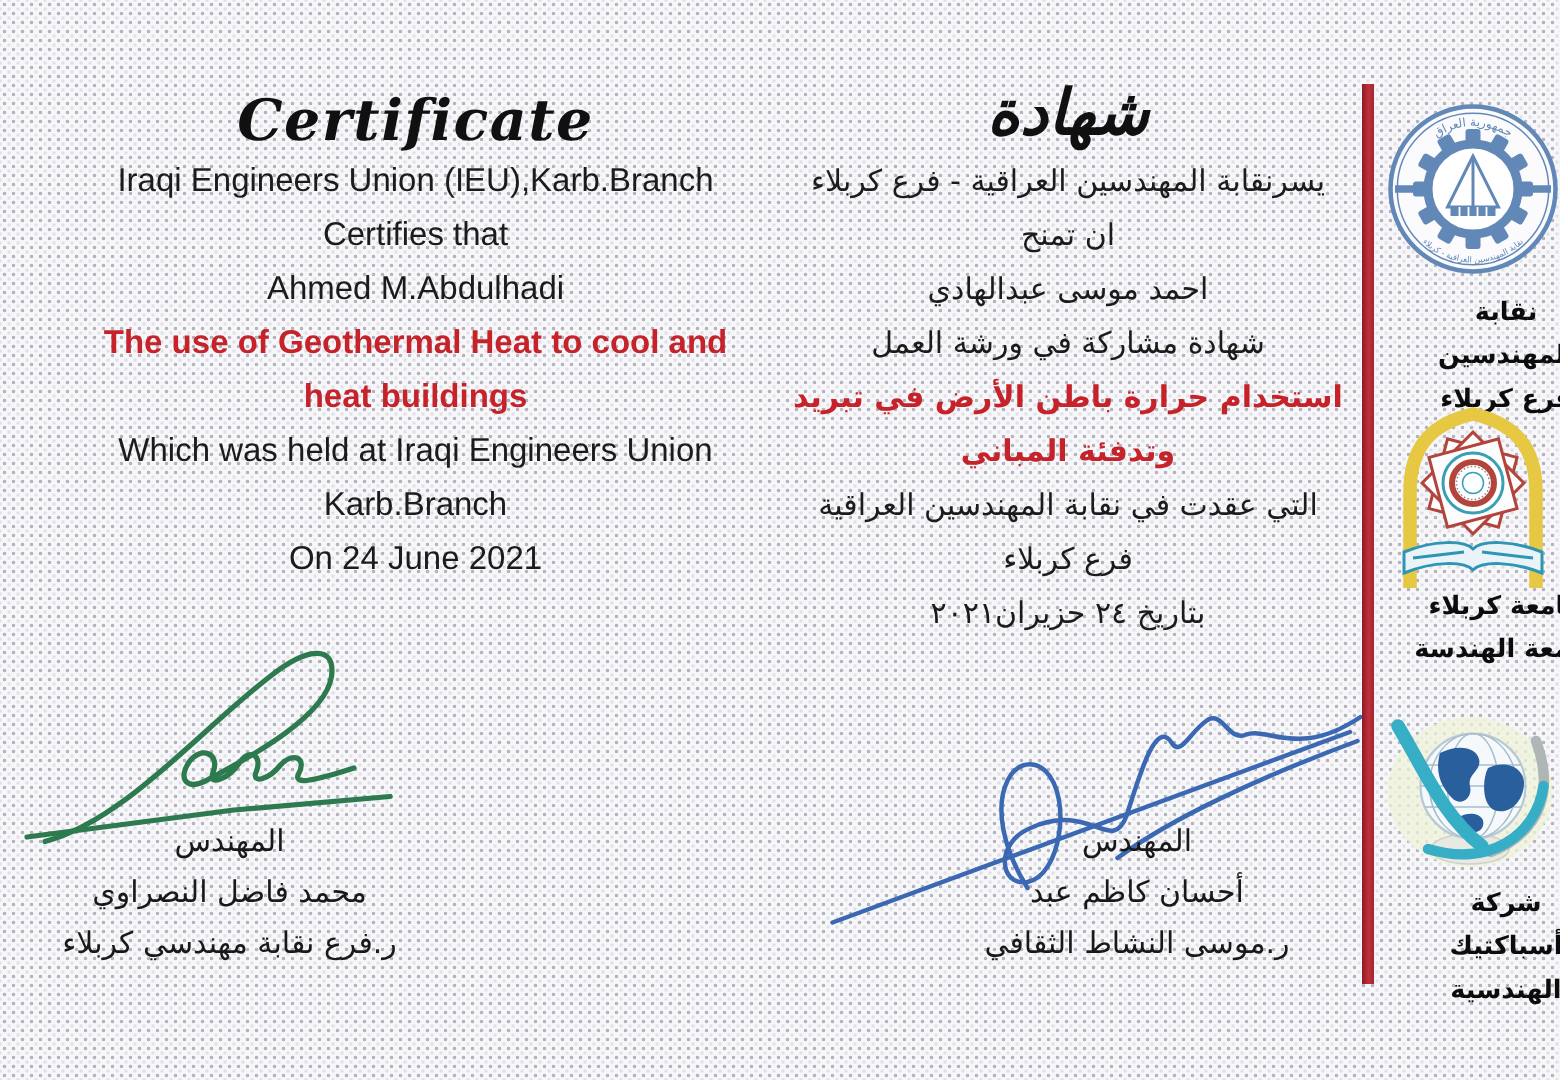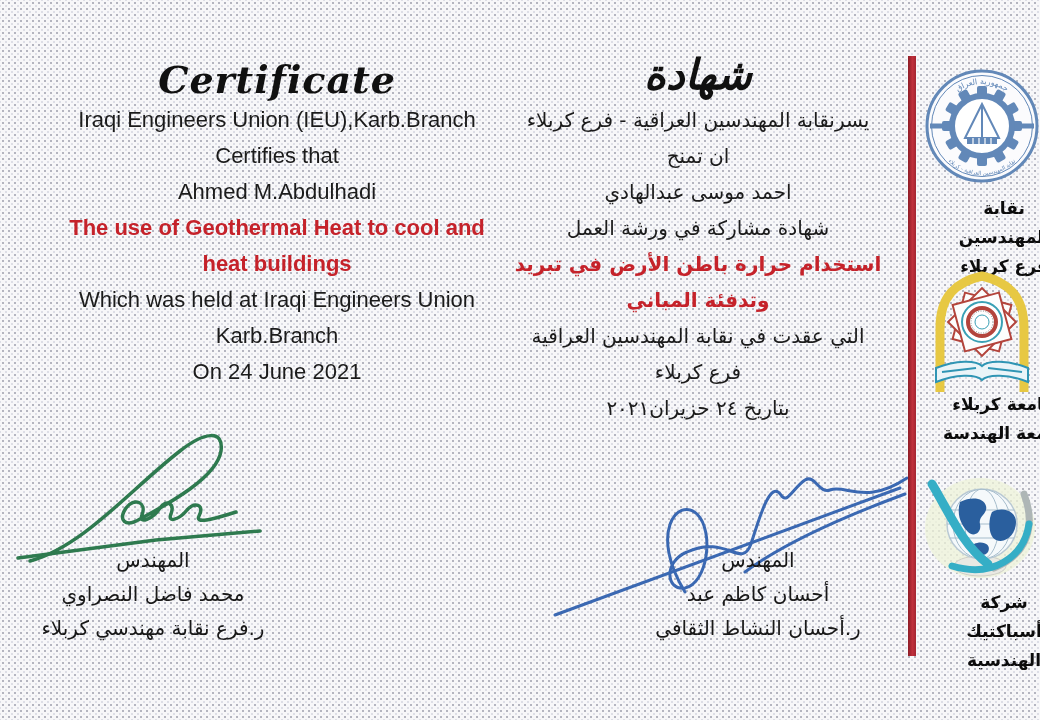--- a/index.html
+++ b/index.html
@@ -17,21 +17,21 @@
   .abs{position:absolute;}
   
   .col-en{left:20px;top:58px;width:514px;text-align:center;}
   .title-en{
     font-family:"DejaVu Serif",serif;font-style:italic;font-weight:bold;
     font-size:38px;line-height:44px;letter-spacing:1px;color:#101010;
   }
   .line-en{font-size:22px;line-height:36px;}
   .red{color:#c5222a;font-weight:bold;}
   
-  .col-ar{left:504px;top:48px;width:388px;text-align:center;direction:rtl;
+  .col-ar{left:518px;top:48px;width:388px;text-align:center;direction:rtl;
     font-family:"DejaVu Sans",sans-serif;}
   .title-ar{font-size:42px;line-height:54px;font-weight:bold;font-style:italic;color:#101010;}
   .line-ar{font-size:20px;line-height:36px;}
   
   .sig-svg{pointer-events:none;}
   .sig-labels{direction:rtl;text-align:center;font-family:"DejaVu Sans",sans-serif;
     font-size:20px;line-height:34px;color:#181818;}
   .sig-left-labels{left:18px;top:543px;width:270px;}
   .sig-right-labels{left:612px;top:543px;width:292px;}
   
@@ -90,21 +90,21 @@
     <path d="M20 165 L365 38"></path>
     <path d="M150 142 C114 84 142 46 162 64 C180 82 172 134 150 138 C131 141 128 112 152 102
              C192 84 206 120 216 94 C226 62 236 30 246 45 C252 55 258 38 270 30
              C280 24 284 44 295 40 C311 34 330 56 372 28"></path>
     <path d="M210 122 C245 96 305 68 370 44"></path>
   </g>
 </svg>
 <div class="abs sig-labels sig-right-labels">
   <div>المهندس</div>
   <div>أحسان كاظم عبد</div>
-  <div>ر.أحسان النشاط الثقافي</div>
+  <div>ر.موسى النشاط الثقافي</div>
 </div>
 
 <div class="abs red-bar"></div>
 
 <svg class="abs logo-box" style="left:924px;top:62px;" width="116" height="132" viewBox="0 0 116 132">
   <defs>
     <path id="arcT" d="M16 64 A42 42 0 0 1 100 64"></path>
     <path id="arcB" d="M9 64 A49 49 0 0 0 107 64"></path>
   </defs>
   <circle cx="58" cy="64" r="55" fill="#fbfbfd" stroke="#6288b8" stroke-width="3"></circle>

